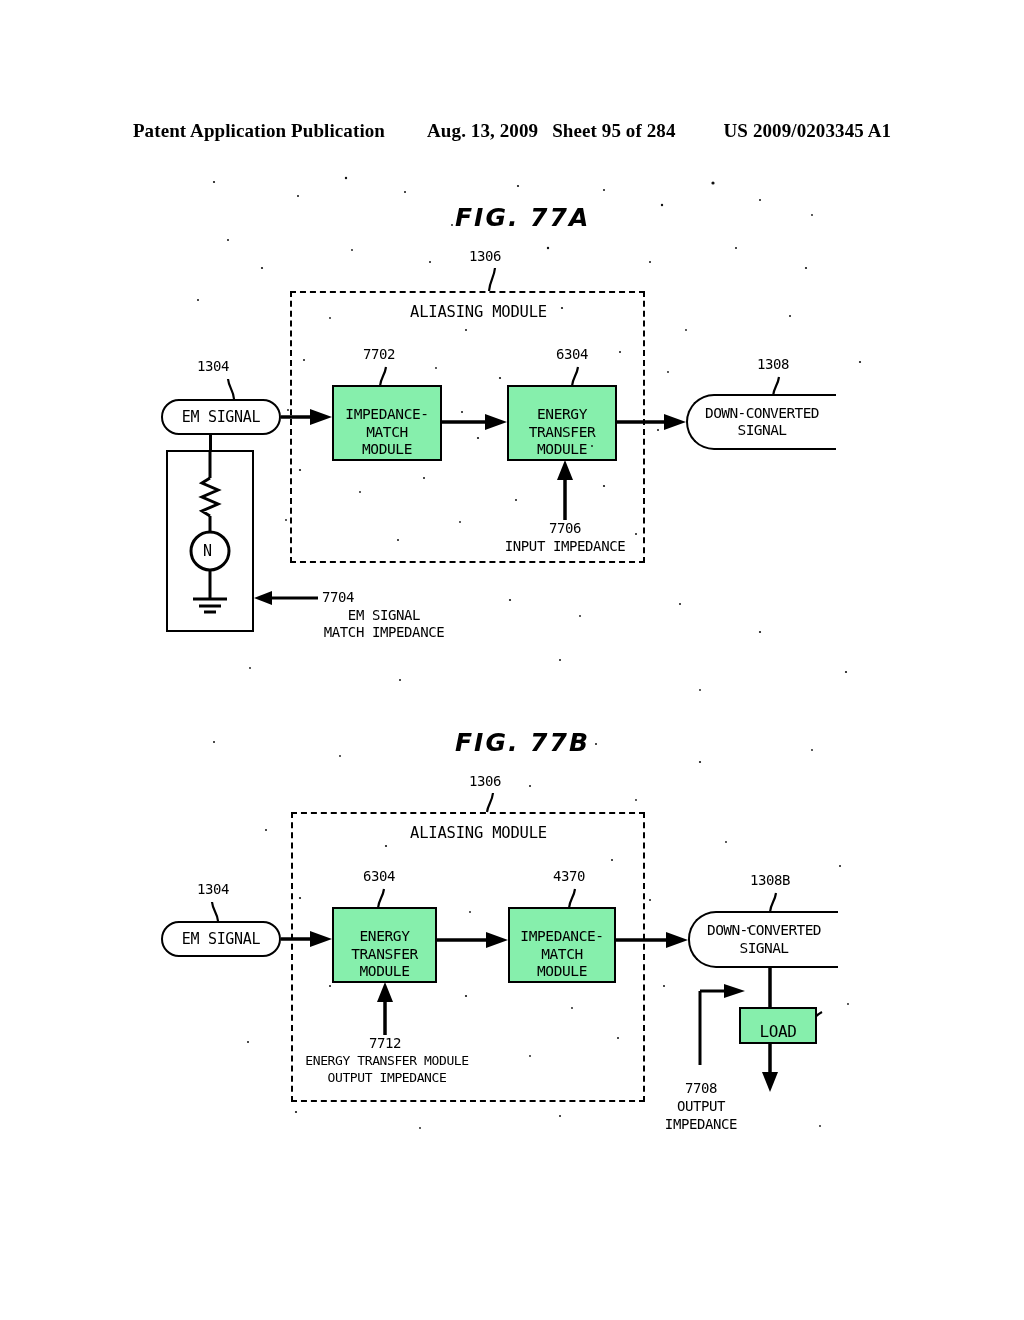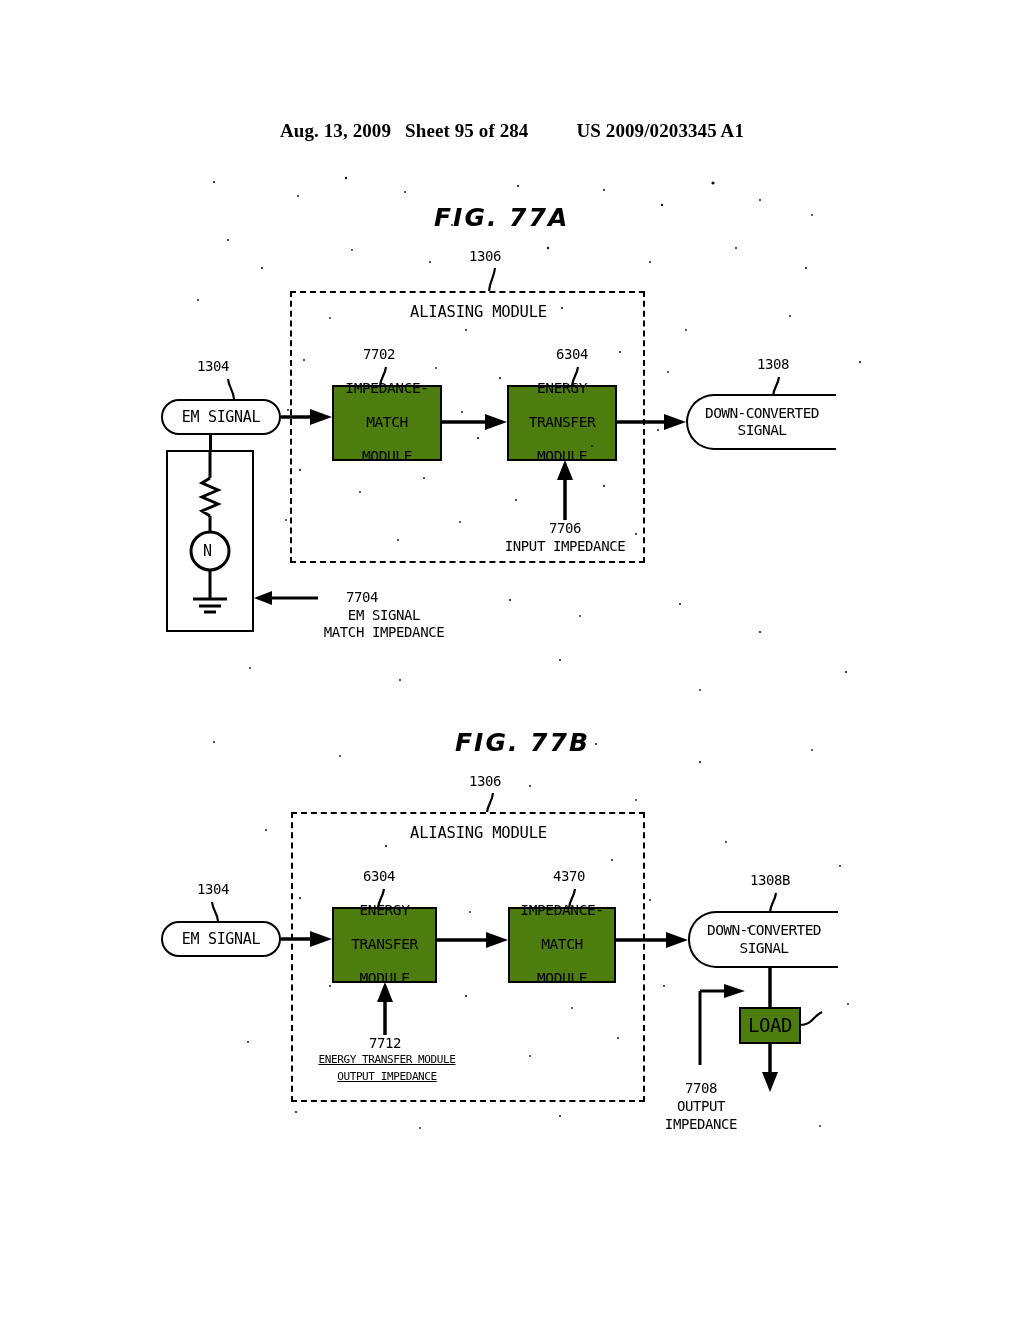--- a/index.html
+++ b/index.html
@@ -51,28 +51,27 @@
     box-sizing: border-box;
   }
 
   .modbox {
     position: absolute;
     border: 2.5px solid #000;
     box-sizing: border-box;
     display: flex;
     flex-direction: column;
     align-items: center;
-    justify-content: center;
-    background: #4d7c0f;
+    justify-content: flex-end;
+    background: #86efac;
     font-family: "DejaVu Sans Mono", monospace;
     font-size: 14.5px;
     line-height: 1.22;
     letter-spacing: -0.4px;
     text-align: center;
-    gap: 16px;
   }
 
   .capsule {
     position: absolute;
     border: 2.5px solid #000;
     box-sizing: border-box;
     background: #fff;
     display: flex;
     align-items: center;
     justify-content: center;
@@ -109,45 +108,46 @@
 
   .lbl {
     position: absolute;
     font-family: "DejaVu Sans Mono", monospace;
     font-size: 14px;
     letter-spacing: -0.4px;
     white-space: nowrap;
     line-height: 1.25;
     text-align: center;
   }
-  .lbl.small { font-size: 11px; text-decoration: underline; }
+  .lbl.small { font-size: 13px; }
 
   .aliasing-title {
     position: absolute;
     font-family: "DejaVu Sans Mono", monospace;
     font-size: 15.5px;
     letter-spacing: -0.2px;
     white-space: nowrap;
   }
   .vline { position: absolute; background: #000; width: 3px; }
 
   svg.ov { position: absolute; left: 0; top: 0; overflow: visible; }
 
   .noise { position: absolute; left:0; top:0; width:1024px; height:1320px; pointer-events:none; }
 </style>
 </head>
 <body>
 
 <div class="page-header">
+  <span class="h-pub">Patent Application Publication</span>
   <span class="h-date">Aug. 13, 2009</span>
   <span class="h-sheet">Sheet 95 of 284</span>
   <span class="h-pat">US 2009/0203345 A1</span>
 </div>
 
-<div class="fig-title" style="left:434px; top:203px;">FIG. 77A</div>
+<div class="fig-title" style="left:455px; top:203px;">FIG. 77A</div>
 
 <div class="lbl" style="left:469px; top:248px;">1306</div>
 <svg class="ov" width="1024" height="1320">
   <path d="M495,268 C494,278 490,280 489,291" stroke="#000" stroke-width="2.2" fill="none"></path>
 </svg>
 
 <div class="dashbox" style="left:290px; top:291px; width:355px; height:272px;"></div>
 <div class="aliasing-title" style="left:410px; top:303px;">ALIASING MODULE</div>
 
 <div class="lbl" style="left:197px; top:358px;">1304</div>
@@ -178,21 +178,21 @@
   <line x1="193" y1="599" x2="227" y2="599" stroke="#000" stroke-width="3"></line>
   <line x1="199" y1="606" x2="221" y2="606" stroke="#000" stroke-width="3"></line>
   <line x1="204" y1="612" x2="216" y2="612" stroke="#000" stroke-width="3"></line>
 </svg>
 <div class="lbl" style="left:203px; top:542px; font-size:15px;">N</div>
 
 <svg class="ov" width="1024" height="1320">
   <line x1="318" y1="598" x2="268" y2="598" stroke="#000" stroke-width="3"></line>
   <polygon points="254,598 272,591 272,605" fill="#000"></polygon>
 </svg>
-<div class="lbl" style="left:322px; top:589px; text-align:left;margin-left:24px;">7704</div>
+<div class="lbl" style="left:322px; top:589px; text-align:left;">7704</div>
 <div class="lbl" style="left:274px; top:607px; width:220px;">EM SIGNAL</div>
 <div class="lbl" style="left:274px; top:624px; width:220px;">MATCH IMPEDANCE</div>
 
 <div class="lbl" style="left:363px; top:346px;">7702</div>
 <svg class="ov" width="1024" height="1320">
   <path d="M386,367 C385,375 381,377 380,386" stroke="#000" stroke-width="2.2" fill="none"></path>
 </svg>
 
 <div class="modbox" style="left:332px; top:385px; width:110px; height:76px;">
   <span>IMPEDANCE-</span>
@@ -313,21 +313,21 @@
   <line x1="700" y1="1065" x2="700" y2="991" stroke="#000" stroke-width="3"></line>
   <line x1="700" y1="991" x2="728" y2="991" stroke="#000" stroke-width="3"></line>
   <polygon points="745,991 724,984 724,998" fill="#000"></polygon>
 
   <line x1="770" y1="1044" x2="770" y2="1078" stroke="#000" stroke-width="3.5"></line>
   <polygon points="770,1092 762,1072 778,1072" fill="#000"></polygon>
 
   <path d="M800,1025 C812,1025 812,1017 822,1012" stroke="#000" stroke-width="2.2" fill="none"></path>
 </svg>
 
-<div class="modbox" style="left:739px; top:1007px; width:62px; height:37px; font-size:19px;">
+<div class="modbox" style="left:739px; top:1007px; width:78px; height:37px; font-size:16px;">
   <span>LOAD</span>
 </div>
 
 <div class="lbl" style="left:662px; top:1080px; width:78px;">7708</div>
 <div class="lbl" style="left:655px; top:1098px; width:92px;">OUTPUT</div>
 <div class="lbl" style="left:641px; top:1116px; width:120px;">IMPEDANCE</div>
 
 <svg class="noise">
   <g fill="#111">
     <circle cx="214" cy="182" r="1.1"></circle>

